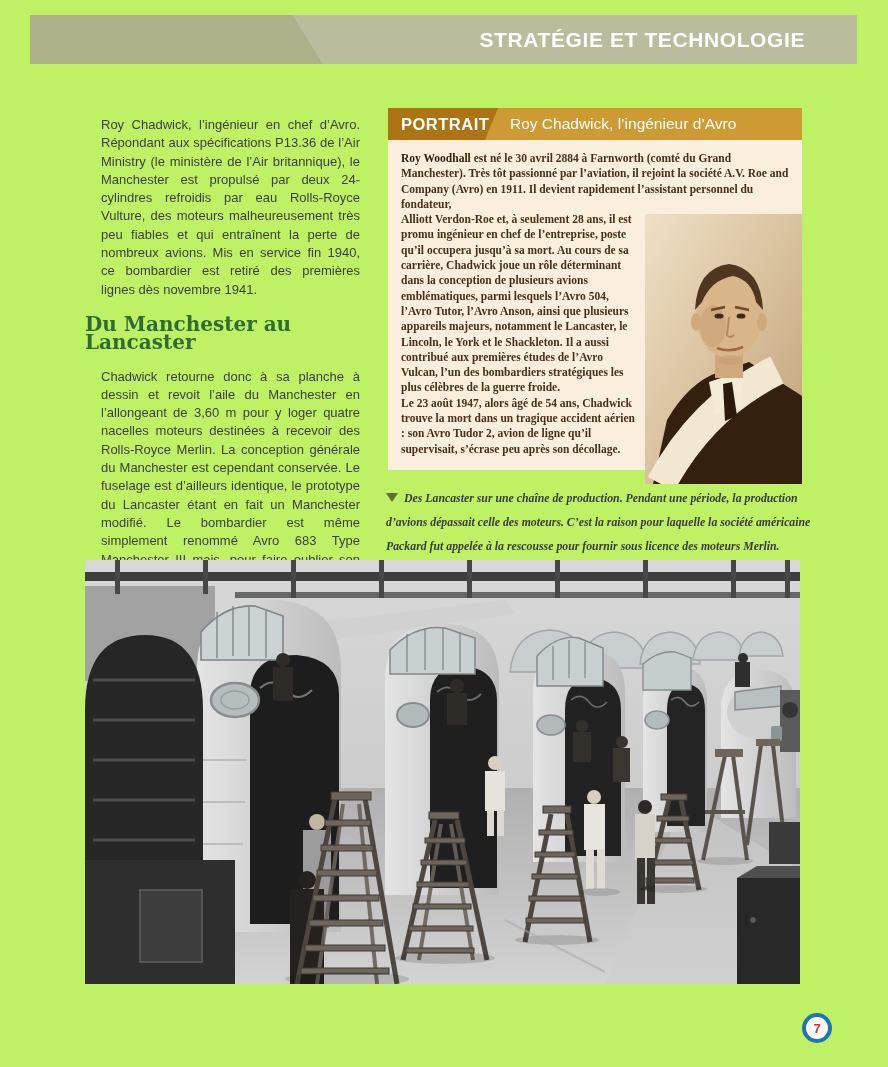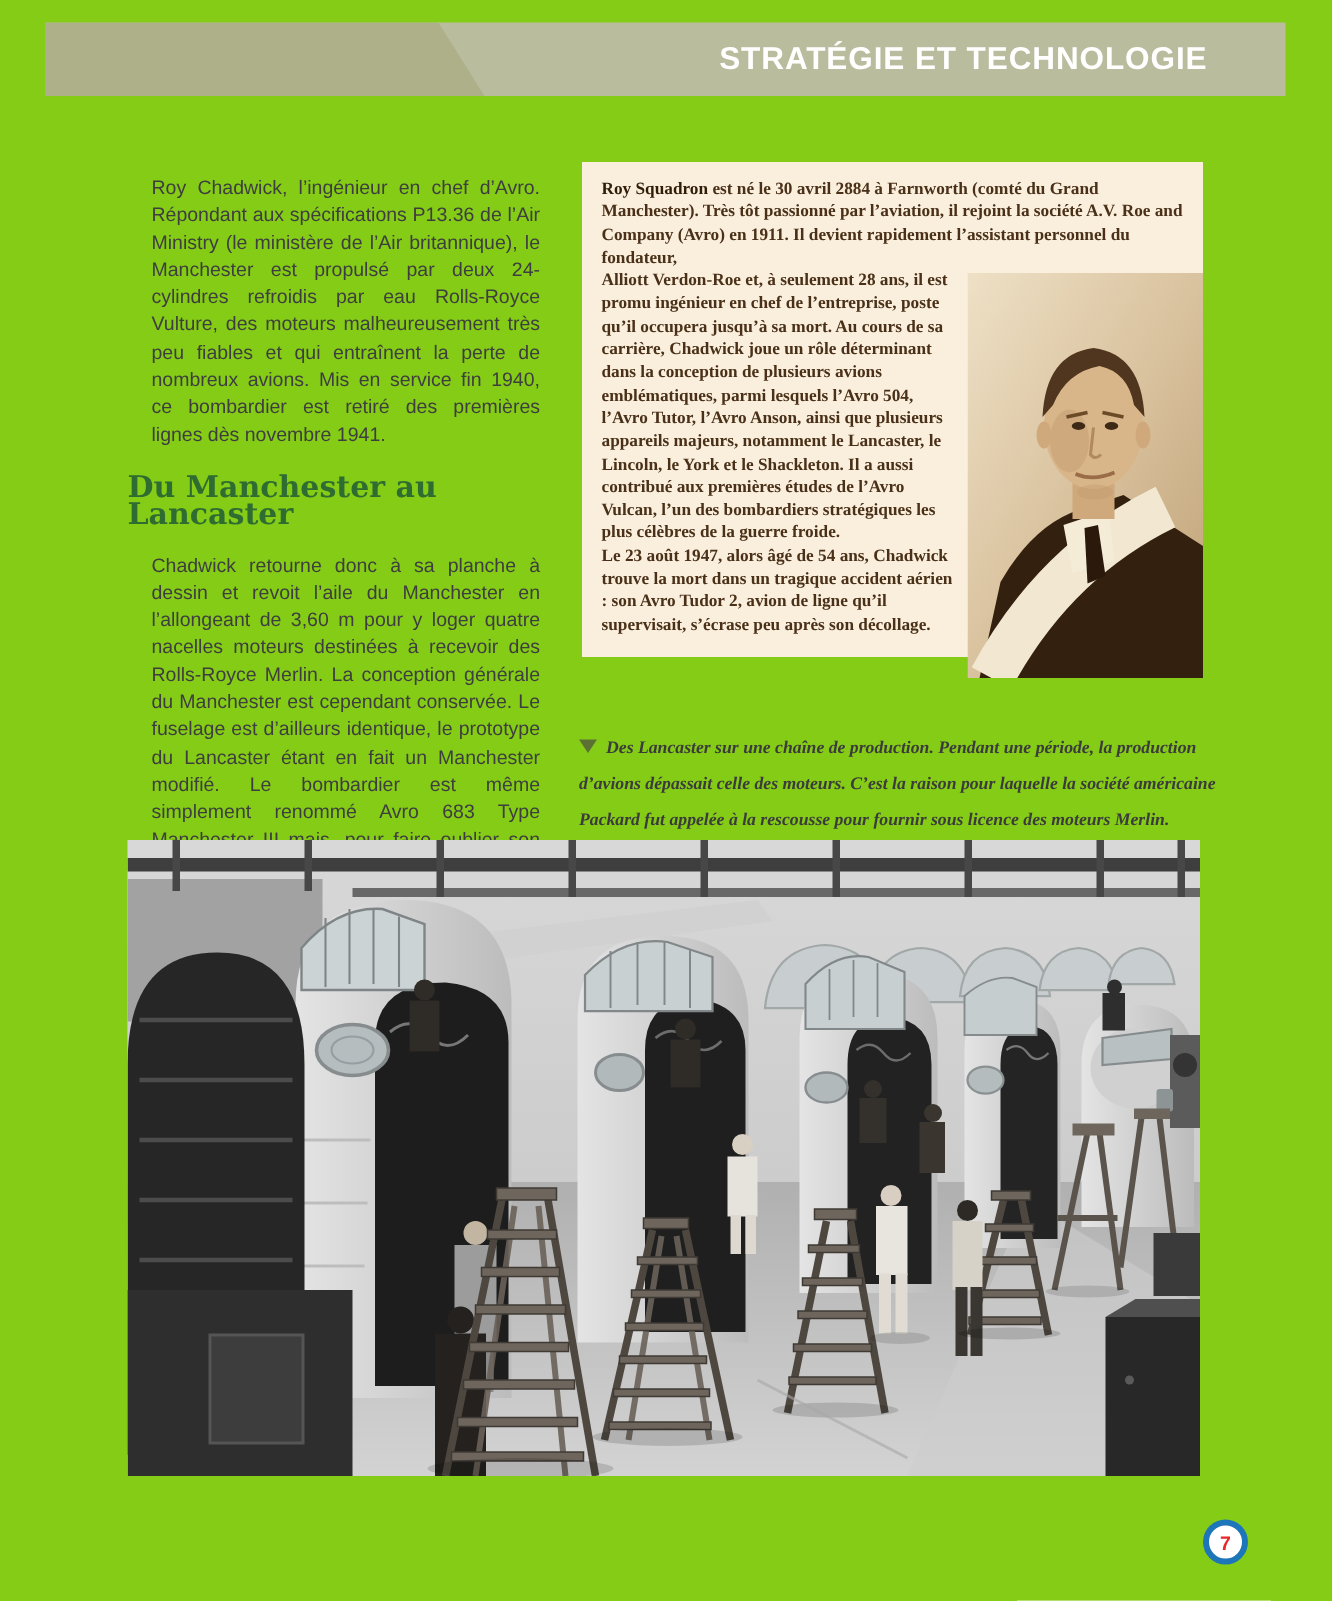--- a/index.html
+++ b/index.html
@@ -1,18 +1,18 @@
 <!DOCTYPE html>
 <html lang="fr"><head>
 <meta charset="utf-8">
 <style>
   html,body{margin:0;padding:0;}
   body{width:888px;height:1067px;background:#ffffff;position:relative;
        font-family:"Liberation Sans",sans-serif;overflow:hidden;}
-  .page{position:absolute;inset:0;background:#84cc16;}
+  .page{position:absolute;inset:0;background:#bef264;}
 
   
   .header-bar{position:absolute;left:30px;top:15px;width:827px;height:49px;
               background:#b9bd9d;overflow:hidden;}
   .header-accent{position:absolute;left:0;top:0;height:100%;width:293px;background:#adb089;
               clip-path:polygon(0 0,89.5% 0,100% 100%,0 100%);}
   .header-title{position:absolute;right:52px;top:50%;transform:translateY(-50%);
               color:#ffffff;font-weight:bold;font-size:21px;letter-spacing:.6px;white-space:nowrap;}
 
   
@@ -68,22 +68,26 @@
   </div>
 
   <div class="left-col">
     <p>Roy Chadwick, l’ingénieur en chef d’Avro. Répondant aux spécifications P13.36 de l’Air Ministry (le ministère de l’Air britannique), le Manchester est propulsé par deux 24-cylindres refroidis par eau Rolls-Royce Vulture, des moteurs malheureusement très peu fiables et qui entraînent la perte de nombreux avions. Mis en service fin 1940, ce bombardier est retiré des premières lignes dès novembre 1941.</p>
     <h2 class="section-heading">Du Manchester au Lancaster</h2>
     <p>Chadwick retourne donc à sa planche à dessin et revoit l’aile du Manchester en l’allongeant de 3,60 m pour y loger quatre nacelles moteurs destinées à recevoir des Rolls-Royce Merlin. La conception générale du Manchester est cependant conservée. Le fuselage est d’ailleurs identique, le prototype du Lancaster étant en fait un Manchester modifié. Le bombardier est même simplement renommé Avro 683 Type Manchester III mais, pour faire oublier son désastreux prédécesseur, il prendra finalement le nom de Lancaster après son premier vol le 9 janvier 1941.</p>
     <p class="indent">Le premier Squadron à recevoir le Lancaster est le No. 44 (Rhodesia), basé à Waddington, suivi par le No. 97 Sqn de Woodhall Spa.</p>
   </div>
 
   <div class="portrait-box">
+    <div class="portrait-header">
+      <div class="portrait-label">PORTRAIT</div>
+      <div class="portrait-title">Roy Chadwick, l’ingénieur d’Avro</div>
+    </div>
     <div class="portrait-body">
-      <p><span class="portrait-lead">Roy Squadron</span><span> est né le 30 avril 2884 à Farnworth (comté du Grand Manchester). Très tôt passionné par l’aviation, il rejoint la société A.V. Roe and Company (Avro) en 1911. Il devient rapidement l’assistant personnel du fondateur,</span></p>
+      <p><span class="portrait-lead">Roy Woodhall</span><span> est né le 30 avril 2884 à Farnworth (comté du Grand Manchester). Très tôt passionné par l’aviation, il rejoint la société A.V. Roe and Company (Avro) en 1911. Il devient rapidement l’assistant personnel du fondateur,</span></p>
       <div class="portrait-photo">
         <svg viewBox="0 0 157 270" preserveAspectRatio="none">
           <defs>
             <linearGradient id="sep" x1="0" y1="0" x2="1" y2="1">
               <stop offset="0" stop-color="#eee0c6"></stop>
                 <stop offset="0.5" stop-color="#d9c29e"></stop>
                 <stop offset="1" stop-color="#bfa176"></stop>
             </linearGradient>
           </defs>
           <rect width="157" height="270" fill="url(#sep)"></rect>

